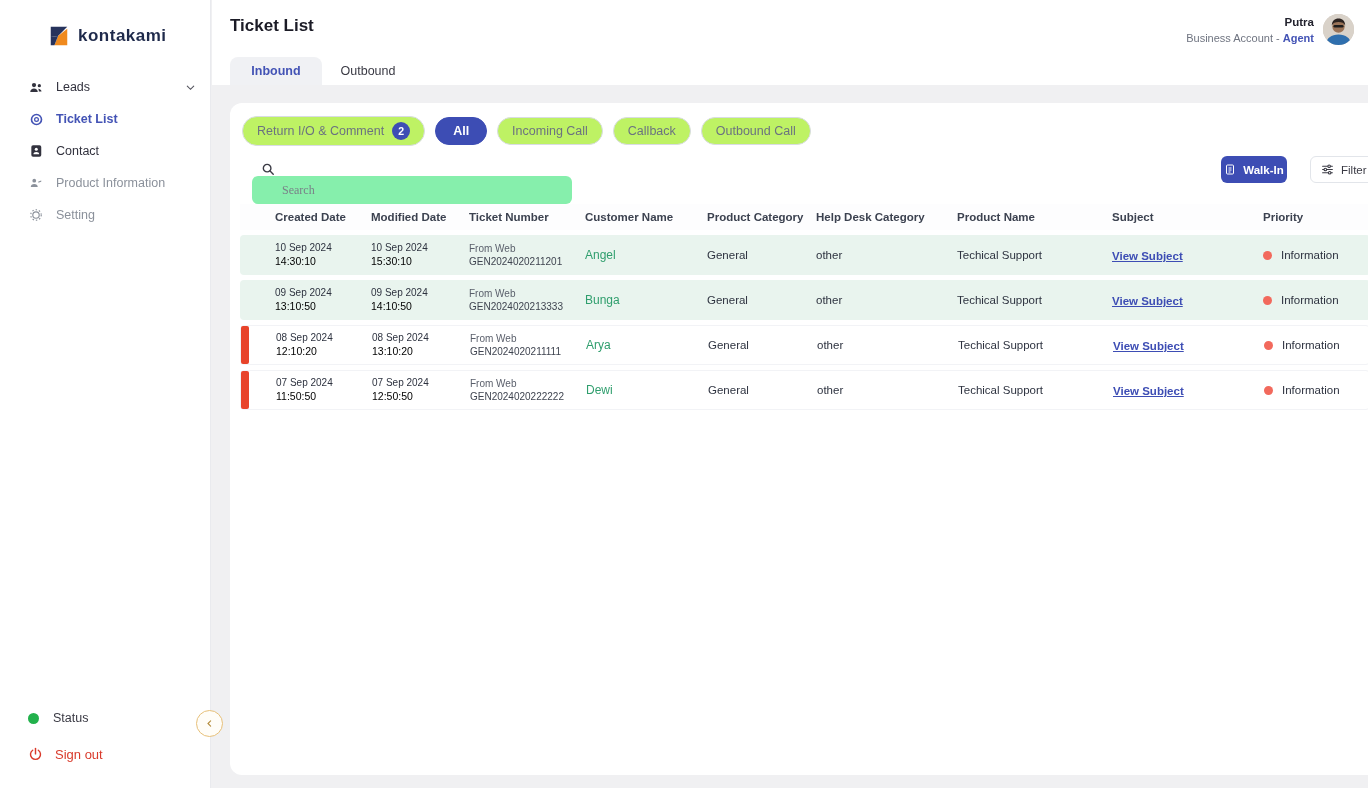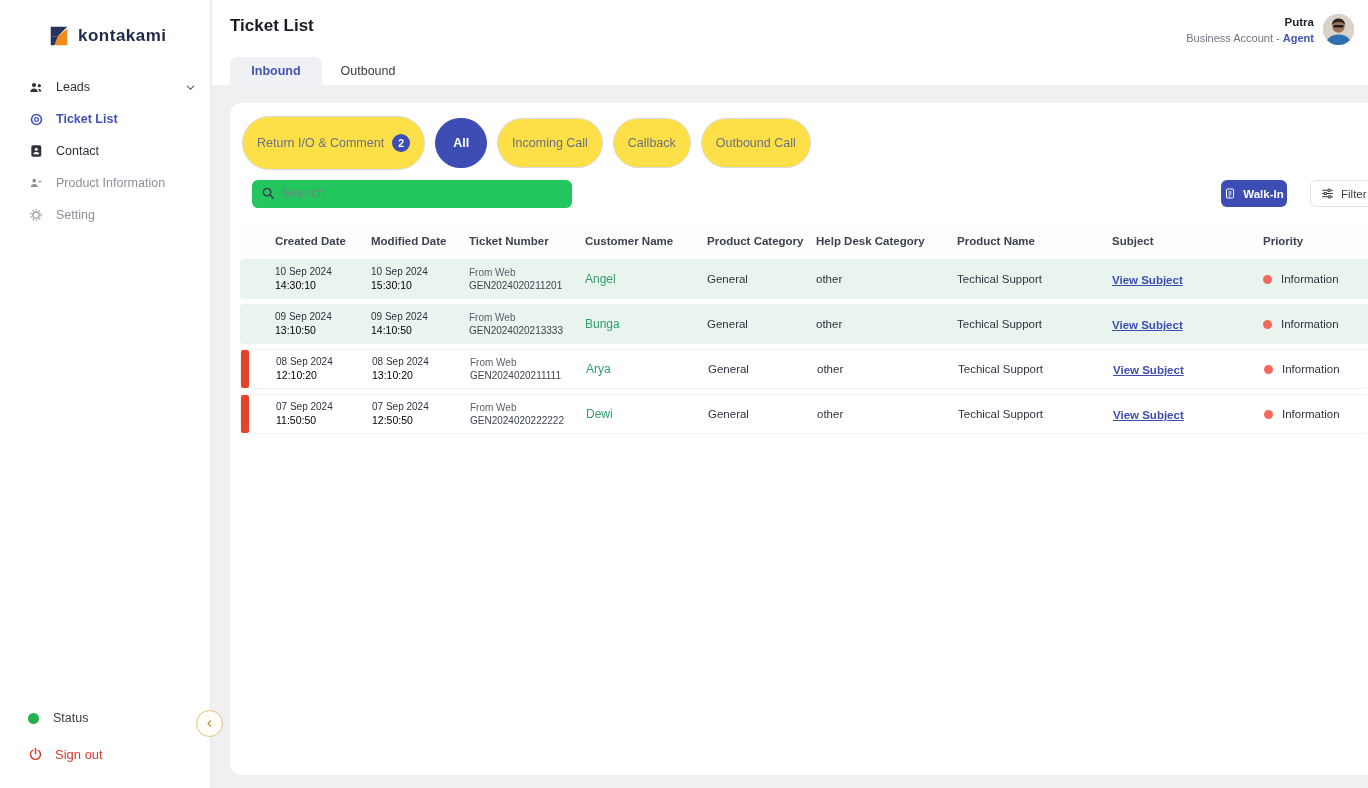--- a/index.html
+++ b/index.html
@@ -35,27 +35,27 @@
   .user-role { color:#4353b5; font-weight:700; }
   .avatar { position:absolute; right:14px; top:14px; width:31px; height:31px; border-radius:50%; overflow:hidden; background:#cfc6bd; }
 
   .tabs { position:absolute; left:18px; top:57px; display:flex; }
   .tab { min-width:92px; height:28px; display:flex; align-items:center; justify-content:center; font-size:12.5px; color:#3a3a44; padding:0 18px; cursor:pointer; }
   .tab.active { background:#f0f1f4; color:#4353b5; font-weight:700; border-radius:8px 8px 0 0; }
 
   
   .card { position:absolute; left:18px; top:103px; right:-12px; bottom:13px; background:#fff; border-radius:12px; }
   .chips-row { display:flex; align-items:center; gap:10px; padding:13px 0 0 12px; }
-  .chip { display:flex; align-items:center; gap:8px; border:1px solid #d9dce3; border-radius:999px; padding:17px 14px; font-size:12.5px; color:#6b7280; background:#fde047; cursor:pointer; white-space:nowrap; }
+  .chip { display:flex; align-items:center; gap:8px; border:1px solid #d9dce3; border-radius:999px; padding:5px 14px; font-size:12.5px; color:#6b7280; background:#bef264; cursor:pointer; white-space:nowrap; }
   .chip .badge { width:18px; height:18px; border-radius:50%; background:#3d4db4; color:#fff; font-size:10.5px; font-weight:700; display:flex; align-items:center; justify-content:center; }
   .chip.active { background:#3d4db4; border-color:#3d4db4; color:#fff; font-weight:700; padding:6px 17px; }
 
   .toolbar { position:relative; margin:10px 0 0 22px; height:28px; }
   .search-box { position:relative; width:320px; height:28px; }
-  .search-box input { width:100%; height:100%; background:#22c55e; border:none; outline:none; border-radius:6px; padding:0 10px 0 30px; font-size:12px; color:#3a3a44; font-family:Liberation Mono, monospace; }
+  .search-box input { width:100%; height:100%; background:#86efac; border:none; outline:none; border-radius:6px; padding:0 10px 0 30px; font-size:12px; color:#3a3a44; font-family:Liberation Serif, serif;margin-top:20px; }
   .search-box input::placeholder { color:#7a8088; }
   .search-ic { position:absolute; left:9px; top:6px; color:#3a3a44; }
   .btn-walkin { position:absolute; right:93px; top:0; width:66px; height:27px; background:#3d4db4; color:#fff; border:none; border-radius:6px; font-size:11.5px; font-weight:700; display:flex; align-items:center; justify-content:center; gap:7px; cursor:pointer; font-family:"Liberation Sans", sans-serif; }
   .btn-filter { position:absolute; right:0; top:0; width:70px; height:27px; background:#fff; color:#3a3a44; border:1px solid #e2e5ea; border-radius:6px; font-size:11.5px; display:flex; align-items:center; justify-content:flex-start; gap:7px; padding-left:10px; cursor:pointer; font-family:"Liberation Sans", sans-serif; }
 
   
   .tgrid { display:grid; grid-template-columns:96px 98px 116px 122px 109px 141px 155px 151px 130px; align-items:center; padding-left:35px; }
   .thead { margin:20px 10px 0 10px; height:26px; font-size:11.5px; font-weight:600; color:#3c4250; background:#fdfdfe; }
   .trow { position:relative; margin:5px 10px 0 10px; height:40px; border-radius:4px; cursor:pointer; }
   .trow.green { background:#e9f4ee; }

